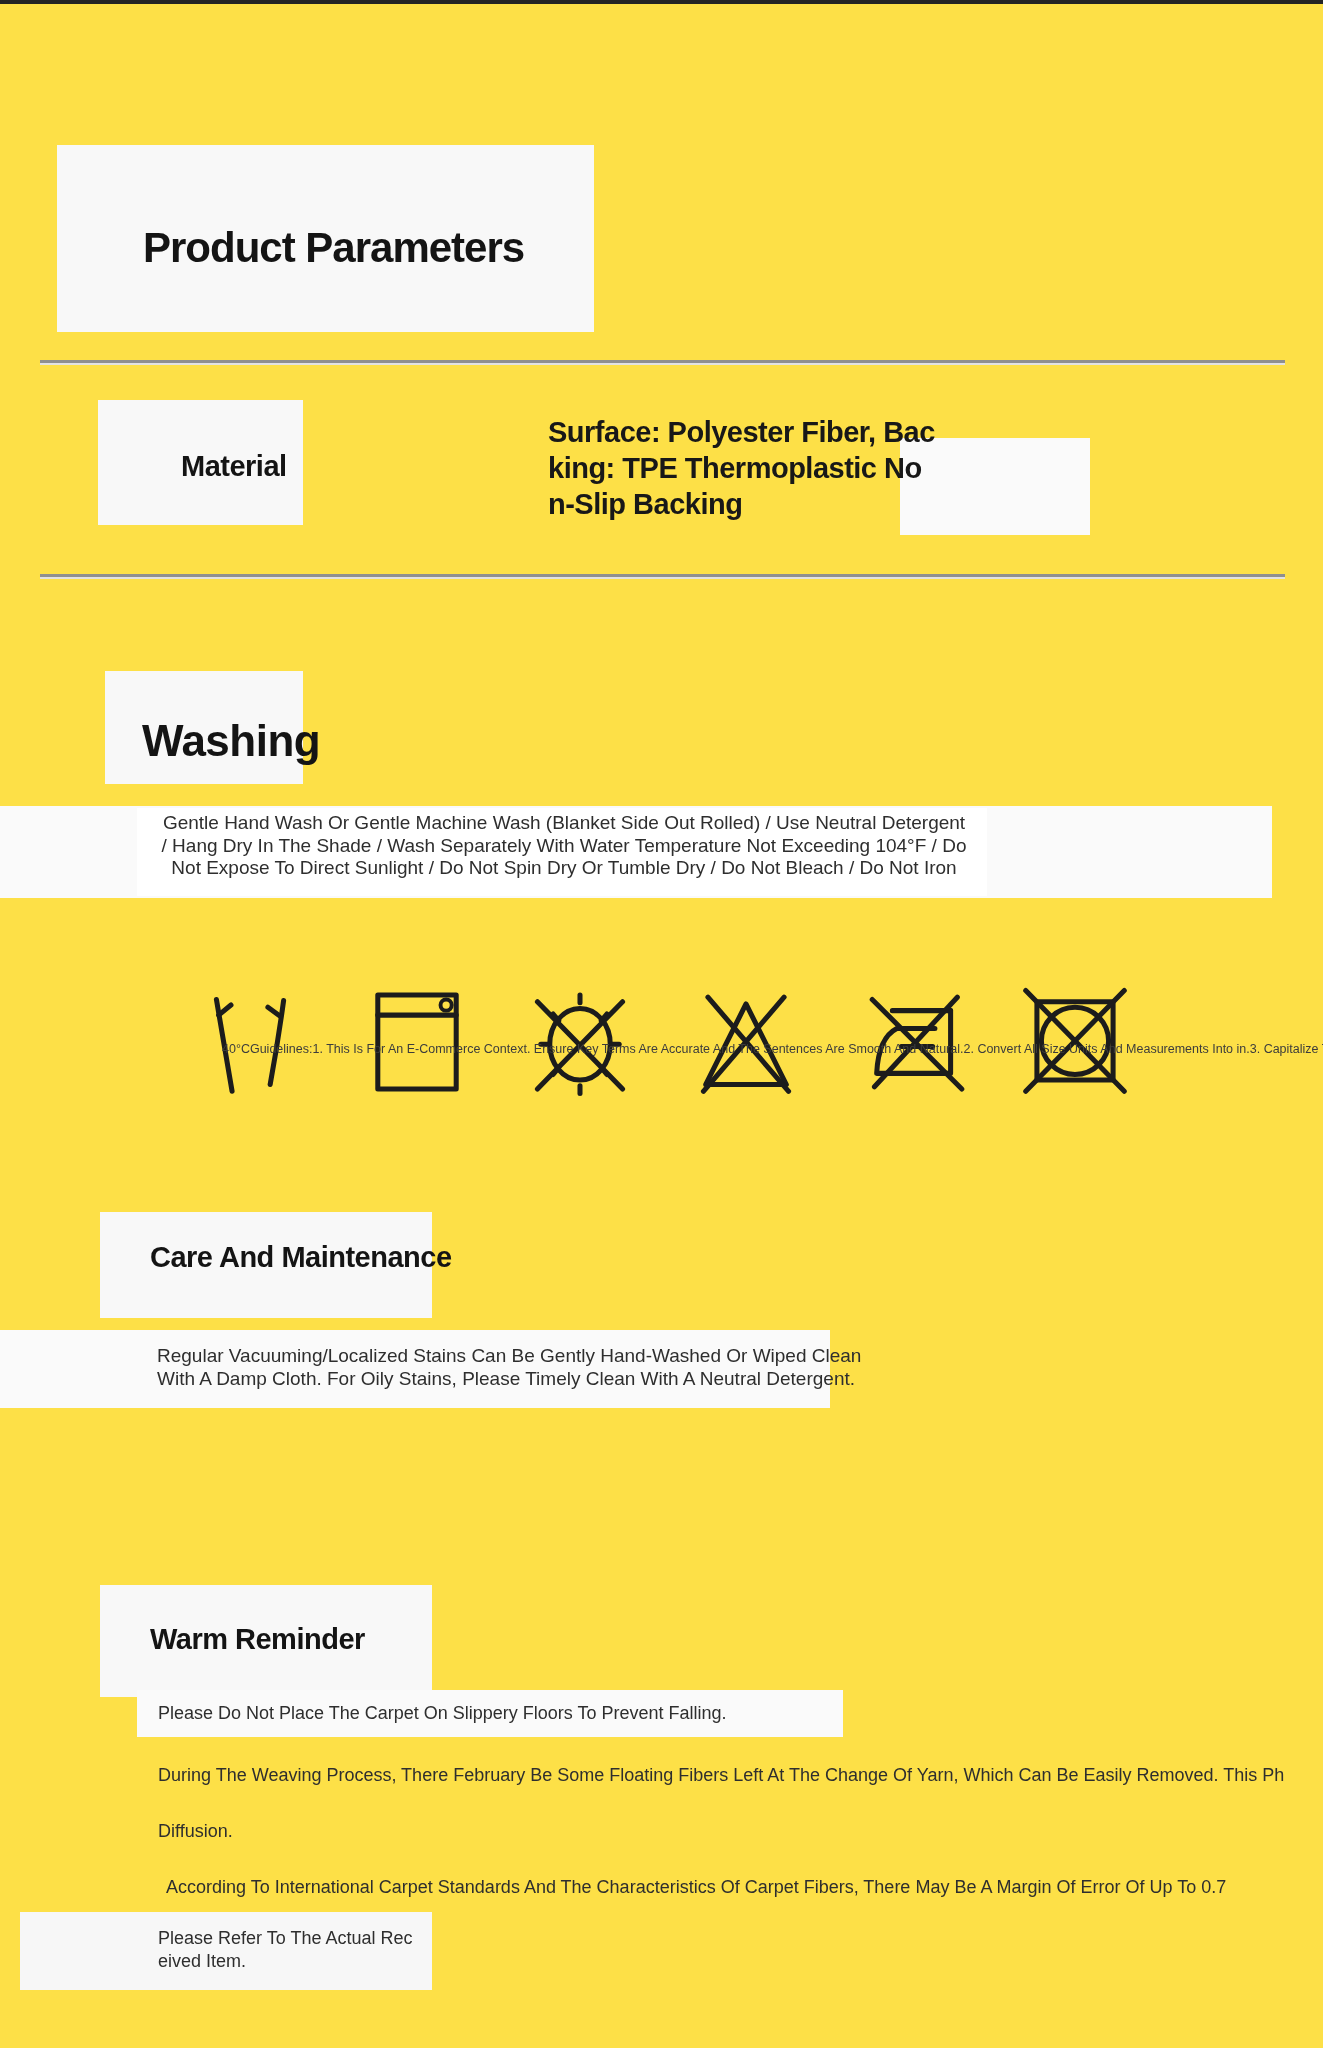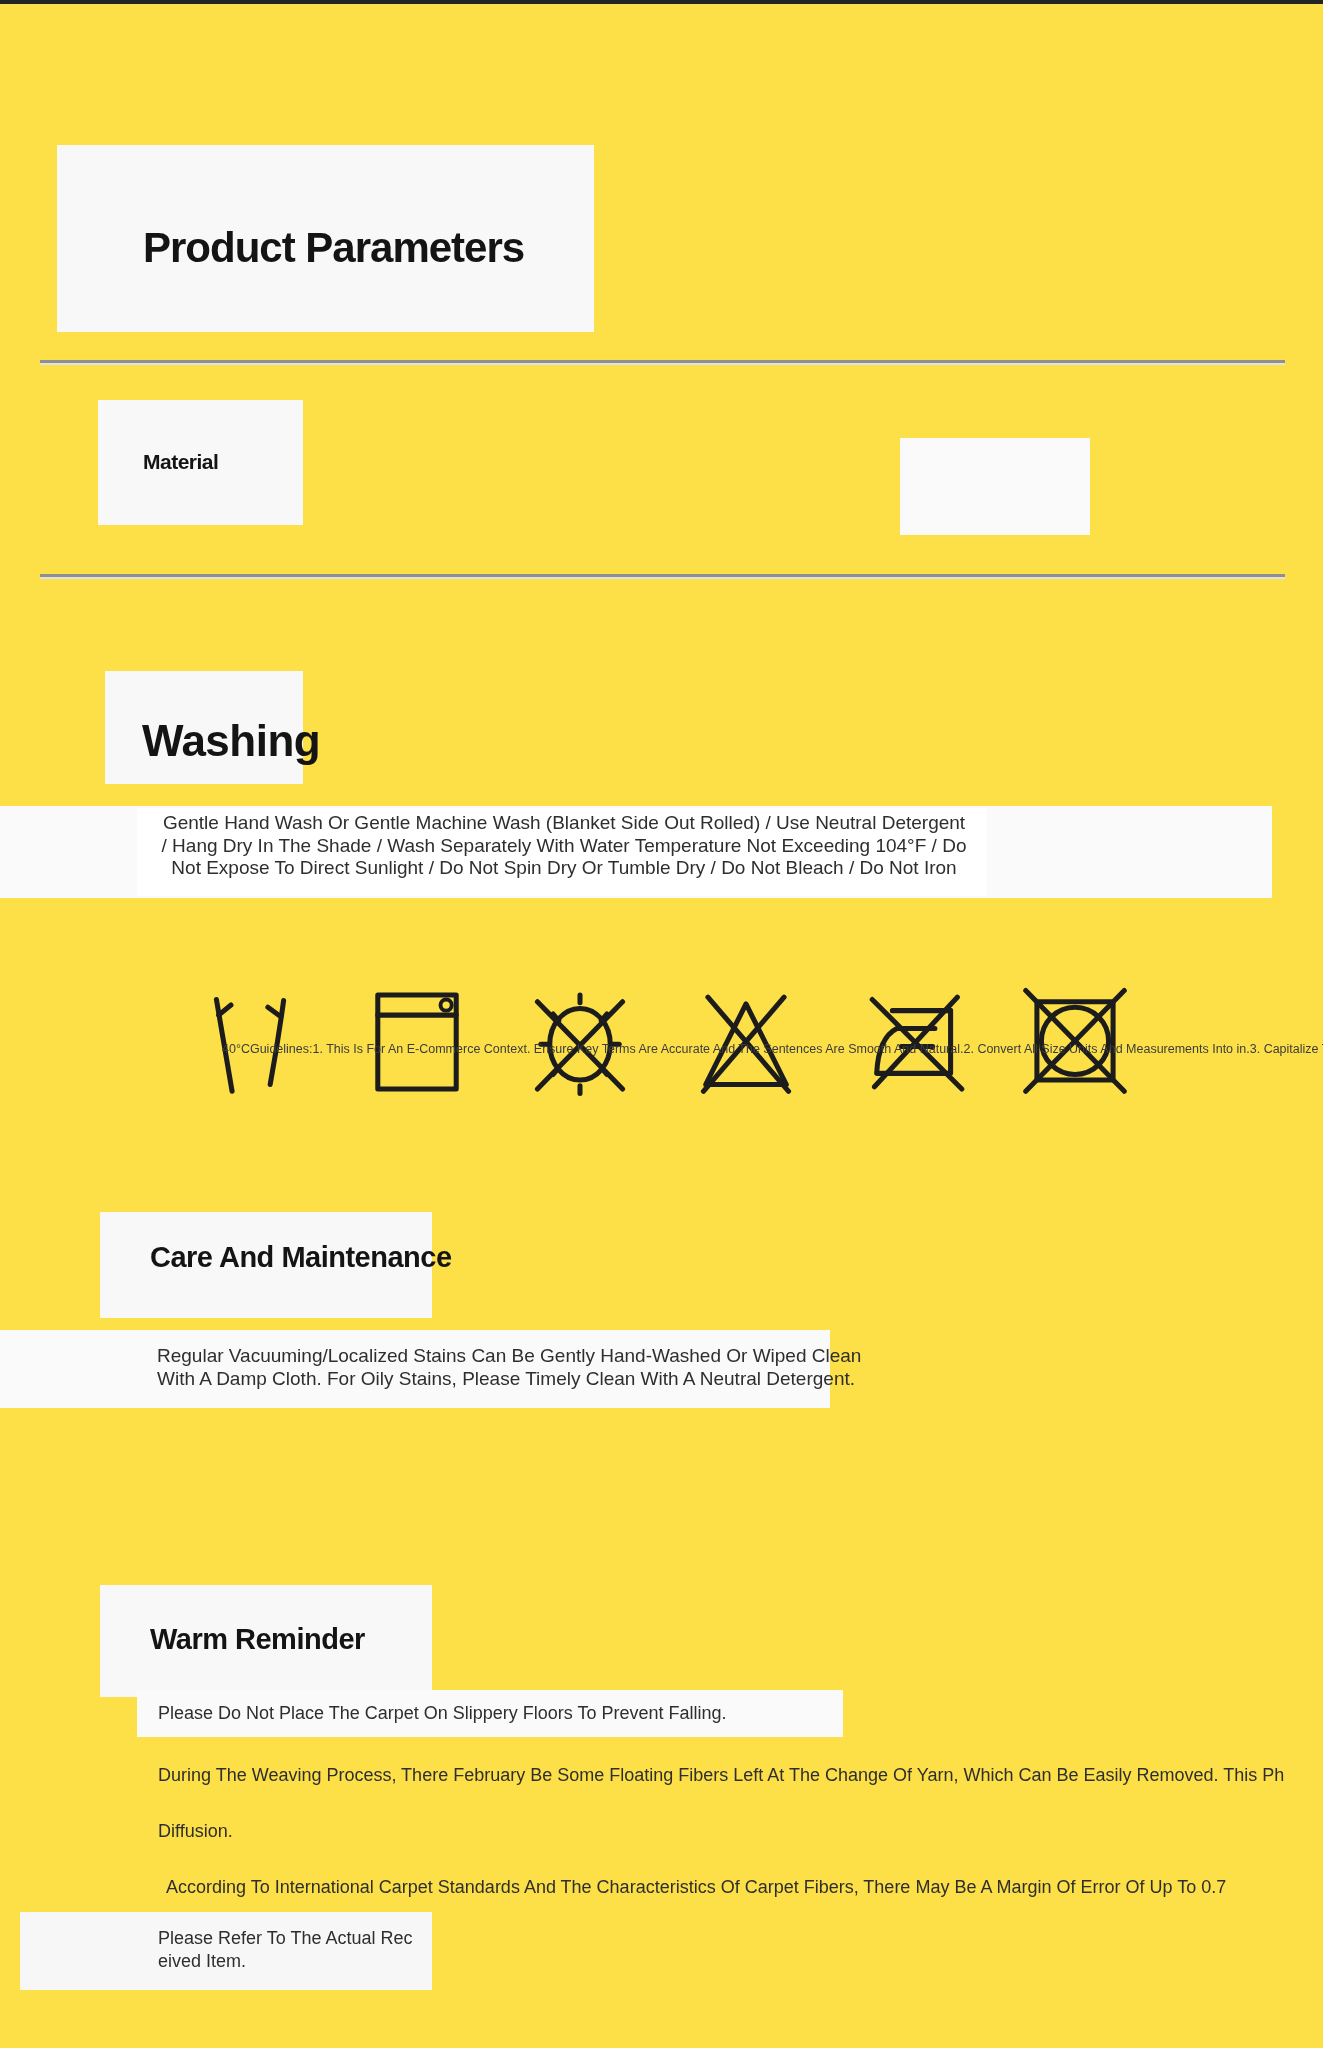--- a/index.html
+++ b/index.html
@@ -7,21 +7,21 @@
     position:relative;width:1323px;height:2048px;background:#fde047;
     overflow:hidden;font-family:"Liberation Sans",sans-serif;color:#1a1a1a;
   }
   .abs{position:absolute;}
   .panel{background:#f8f8f8;}
   .panel-faint{background:#fafafa;}
   .topbar{left:0;top:0;width:1323px;height:4px;background:#242424;}
   .divider{height:3px;background:#8f8f8f;box-shadow:0 2px 0 #e2e2e2;}
   .h1{font-size:42px;font-weight:700;letter-spacing:-1px;color:#141414;white-space:nowrap;}
   .h2{font-weight:700;color:#141414;white-space:nowrap;letter-spacing:-0.5px;}
-  .mat-label{font-size:21px;}
+  .mat-label{font-size:29px;margin-left:38px;}
   .wash-h{font-size:44px;}
   .sub-h{font-size:29px;}
   .mat-value{font-size:29px;font-weight:700;line-height:36px;letter-spacing:-0.5px;white-space:pre-line;color:#181818;}
   .body-txt{font-size:19px;line-height:22.5px;color:#2e2e2e;white-space:pre-line;}
   .wash-para{width:868px;text-align:center;}
   .rem-txt{font-size:18px;line-height:22.5px;color:#2e2e2e;white-space:nowrap;overflow:hidden;}
   .rem-wrap{white-space:pre-line;}
   .overlay-tiny{font-size:12.5px;color:#3c3c3c;white-space:nowrap;width:1101px;overflow:hidden;}
   .icon{width:112px;height:112px;top:986px;}
   .icon svg{width:100%;height:100%;stroke:#1c1c1c;fill:none;stroke-width:4.5;stroke-linecap:round;stroke-linejoin:round;}
@@ -34,20 +34,23 @@
   <div class="abs topbar"></div>
 
   <div class="abs panel" style="left:57px;top:145px;width:537px;height:187px;"></div>
   <div class="abs h1" style="left:143px;top:224px;">Product Parameters</div>
 
   <div class="abs divider" style="left:40px;top:360px;width:1245px;"></div>
 
   <div class="abs panel" style="left:98px;top:400px;width:205px;height:125px;"></div>
   <div class="abs panel-faint" style="left:900px;top:438px;width:190px;height:97px;"></div>
   <div class="abs h2 mat-label" style="left:143px;top:450px;">Material</div>
+  <div class="abs mat-value" style="left:548px;top:414px;width:470px;">Surface: Polyester Fiber, Bac
+king: TPE Thermoplastic No
+n-Slip Backing</div>
 
   <div class="abs divider" style="left:40px;top:574px;width:1245px;"></div>
 
   <div class="abs panel" style="left:105px;top:671px;width:198px;height:113px;"></div>
   <div class="abs h2 wash-h" style="left:142px;top:716px;">Washing</div>
 
   <div class="abs panel-faint" style="left:0px;top:806px;width:1272px;height:92px;"></div>
   <div class="abs" style="left:137px;top:808px;width:850px;height:88px;background:#ffffff;"></div>
   <div class="abs body-txt wash-para" style="left:130px;top:812px;">Gentle Hand Wash Or Gentle Machine Wash (Blanket Side Out Rolled) / Use Neutral Detergent
 / Hang Dry In The Shade / Wash Separately With Water Temperature Not Exceeding 104°F / Do

